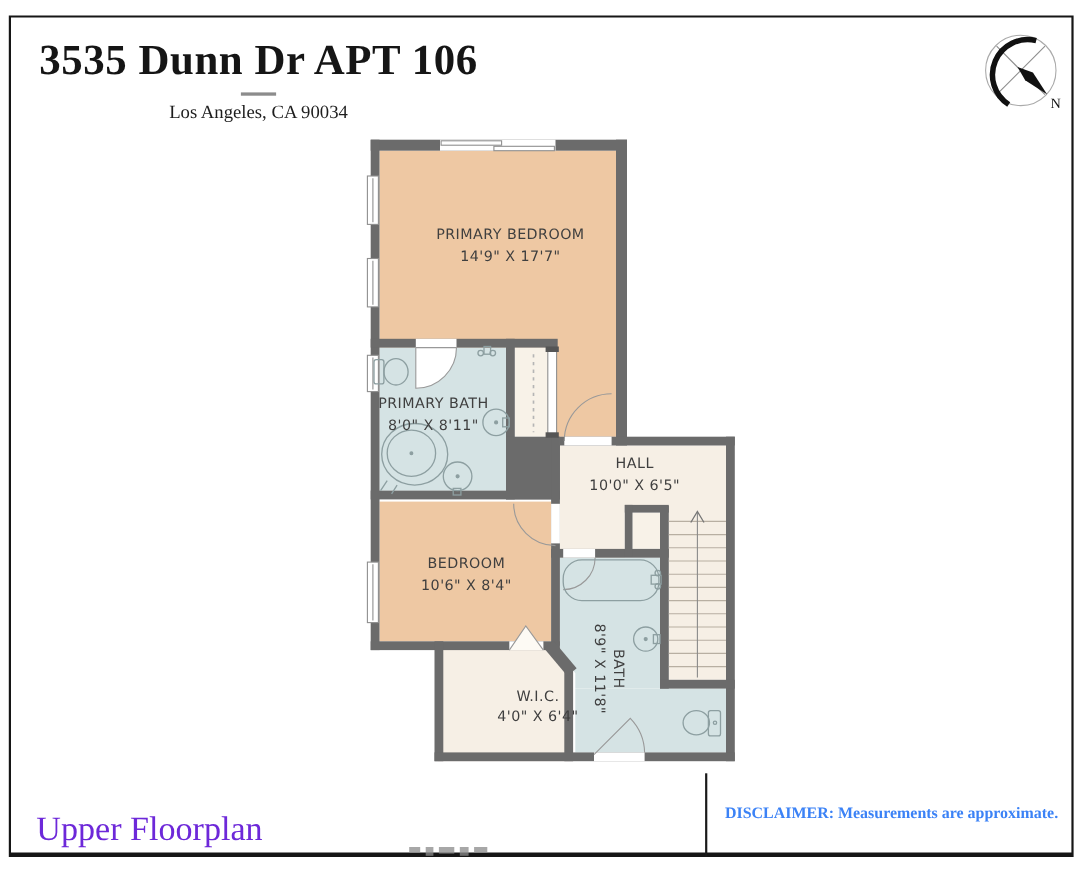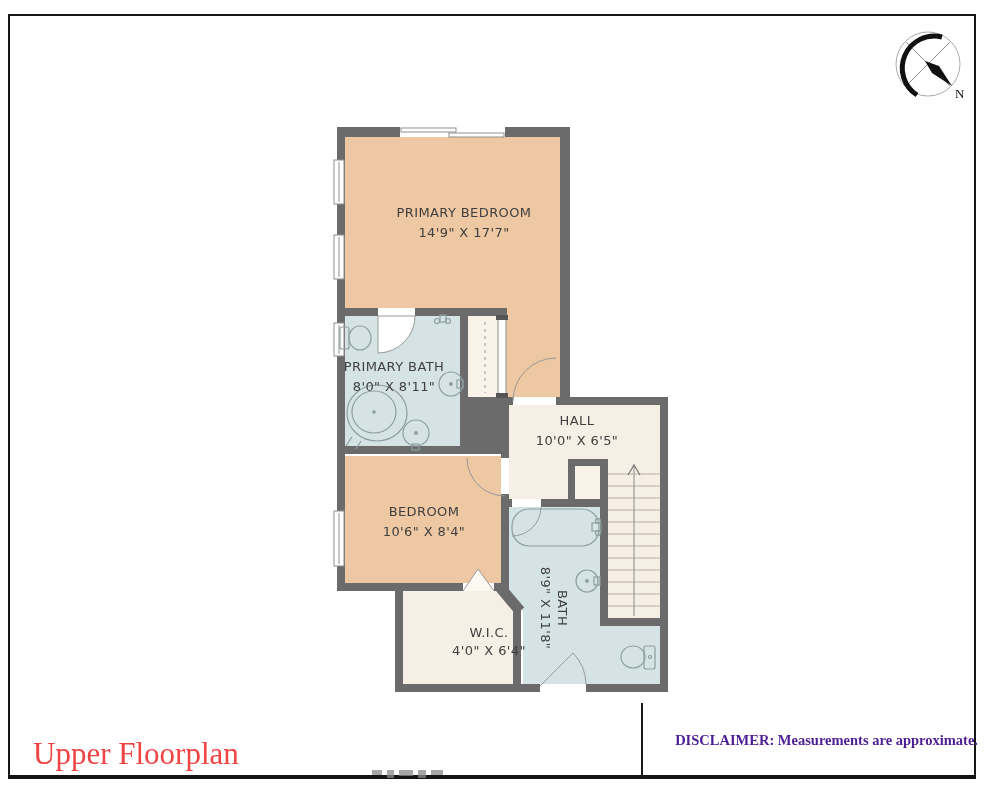--- a/index.html
+++ b/index.html
@@ -9,37 +9,42 @@
          border:2px solid #161616;border-bottom-width:4px;pointer-events:none;}
   .header{position:absolute;left:0;top:0;width:470px;text-align:center;}
   .title{margin:34px 0 0 0;font-family:"Liberation Serif","DejaVu Serif",serif;
          font-weight:700;font-size:39px;line-height:1.1;color:#151515;letter-spacing:.5px;}
   .title-divider{width:32px;height:3px;background:#8c8c8c;margin:7px auto 5px auto;}
   .subtitle{font-family:"Liberation Serif","DejaVu Serif",serif;font-size:17px;color:#1d1d1d;}
   .compass{position:absolute;left:892px;top:26px;}
   .plan{position:absolute;left:330px;top:120px;}
   .room-label{font-family:"DejaVu Sans","Liberation Sans",sans-serif;font-size:13px;fill:#3f3f3f;letter-spacing:.4px;}
   .footer-plan-label{position:absolute;left:33px;top:736px;font-family:"Liberation Serif","DejaVu Serif",serif;
-         font-size:31px;color:#ef4444;}
+         font-size:31px;color:#6d28d9;}
   .disclaimer{position:absolute;left:641px;top:703px;width:337px;height:76px;box-sizing:border-box;
          border-left:2px solid #1a1a1a;display:flex;align-items:center;justify-content:center;}
-  .disclaimer-text{width:100%;text-align:right;font-family:"Liberation Serif","DejaVu Serif",serif;
-         font-weight:700;font-size:14.5px;line-height:1.45;color:#4c1d95;}
+  .disclaimer-text{width:100%;text-align:center;font-family:"Liberation Serif","DejaVu Serif",serif;
+         font-weight:700;font-size:14.5px;line-height:1.45;color:#3b82f6;}
   .watermark{position:absolute;left:372px;top:770px;display:flex;gap:5px;align-items:flex-start;opacity:.75;}
   .watermark div{background:#8a8a8a;}
   .wm1{width:10px;height:5px;} .wm2{width:7px;height:8px;} .wm3{width:14px;height:6px;}
   .wm4{width:8px;height:8px;} .wm5{width:12px;height:5px;}
 </style>
 </head>
 <body>
 
 <div class="page">
 
   <div class="frame"></div>
 
+  <div class="header">
+    <h1 class="title">3535 Dunn Dr APT 106</h1>
+    <div class="title-divider"></div>
+    <div class="subtitle">Los Angeles, CA 90034</div>
+  </div>
 
   <svg class="compass" width="80" height="86" viewBox="0 0 80 86">
     <circle cx="36" cy="38" r="32" fill="none" stroke="#aaaaaa" stroke-width="1"></circle>
     <line x1="14" y1="16" x2="58" y2="60" stroke="#8d8d8d" stroke-width="1"></line>
     <line x1="58" y1="16" x2="14" y2="60" stroke="#8d8d8d" stroke-width="1"></line>
     <path d="M 50 11 A 32 32 0 0 0 25 69" fill="none" stroke="#111111" stroke-width="5"></path>
     <path d="M 33 35 L 47 40 L 60 60 L 40 47 Z" fill="#111111"></path>
     <text x="63" y="72" font-family="Liberation Serif, DejaVu Serif, serif" font-size="13" fill="#111">N</text>
   </svg>
 

